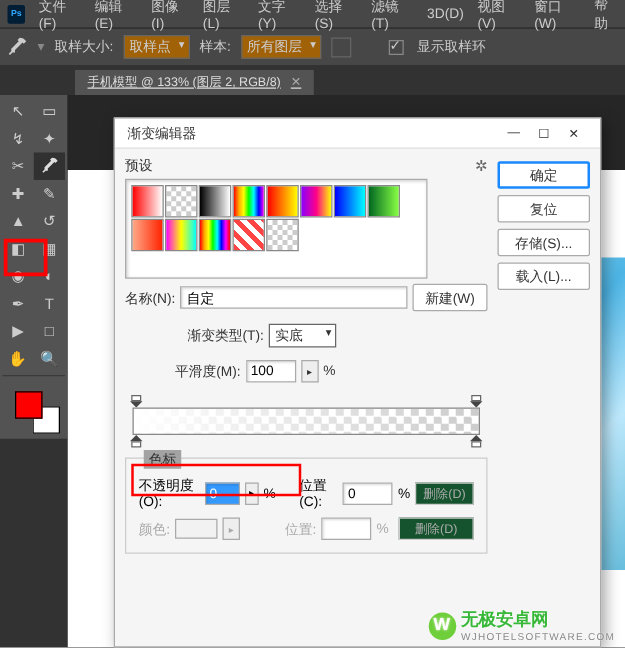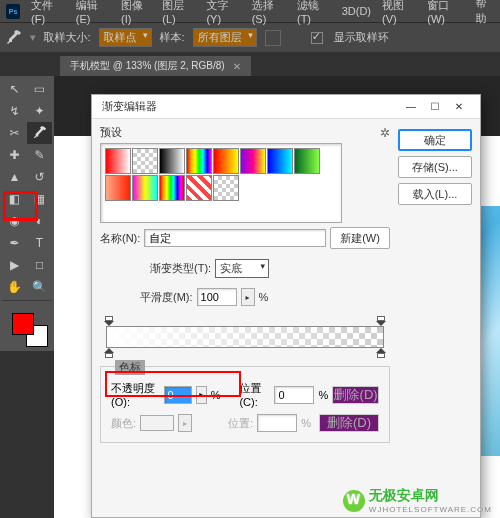--- a/index.html
+++ b/index.html
@@ -13,21 +13,21 @@
   
   .optionsbar { background: #474747; color: #ccc; font-size: 11px; height: 30px; display: flex; align-items: center; padding-left: 6px; gap: 8px; border-top: 1px solid #2a2a2a; }
   .eyedrop-icon { width: 16px; height: 16px; display: inline-block; }
   .dropdown { background: #a16207; border: 1px solid #666; color: #ccc; font-size: 11px; padding: 1px 14px 1px 4px; position: relative; }
   .dropdown::after { content: "▾"; position: absolute; right: 3px; font-size: 9px; }
   .chk { width: 12px; height: 12px; border: 1px solid #888; display: inline-block; margin-right: 3px; position: relative; }
   .chk.on::after { content: "✓"; position: absolute; top: -3px; left: 0; color: #ccc; font-size: 11px; }
   
   
   .doctab-row { background: #323232; height: 24px; display: flex; align-items: flex-end; padding-left: 60px; }
-  .doctab { background: #535353; color: #ddd; font-size: 10px; padding: 3px 10px; height: 20px; display: flex; align-items: center; }
+  .doctab { background: #535353; color: #ddd; font-size: 10px; padding: 3px 10px; height: 20px; display: flex; align-items: center; text-decoration: underline; }
   .doctab .close { margin-left: 8px; font-size: 10px; color: #aaa; }
   
   
   .toolbar { position: absolute; left: 0; top: 76px; width: 54px; background: #535353; display: flex; flex-wrap: wrap; padding: 2px; gap: 0; }
   .tool { width: 25px; height: 22px; display: flex; align-items: center; justify-content: center; color: #ccc; font-size: 12px; position: relative; }
   .tool.selected { background: #313131; }
   .tool-divider { width: 54px; height: 1px; background: #3a3a3a; margin: 2px 0; }
   .swatch-area { width: 54px; height: 40px; position: relative; margin-top: 6px; }
   .swatch-fg { width: 22px; height: 22px; background: #ff0000; border: 1px solid #000; position: absolute; left: 10px; top: 4px; }
   .swatch-bg { width: 22px; height: 22px; background: #ffffff; border: 1px solid #000; position: absolute; left: 24px; top: 16px; }
@@ -77,21 +77,21 @@
   .stop-tri { width: 0; height: 0; border-left: 5px solid transparent; border-right: 5px solid transparent; }
   .stop-top .stop-tri { border-top: 5px solid #444; }
   .stop-bot .stop-tri { border-bottom: 5px solid #444; }
   .stop-sq { width: 8px; height: 6px; background: #fff; border: 1px solid #666; }
   
   .fieldset { border: 1px solid #ccc; padding: 8px 10px 10px 10px; margin-top: 8px; font-size: 11px; position: relative; }
   .legend { position: absolute; top: -7px; left: 14px; background: #a3a3a3; padding: 0 4px; color: #333; }
   .fs-row { display: flex; align-items: center; gap: 4px; margin-top: 6px; }
   .fs-row.dim { color: #aaa; }
   .color-sw { width: 34px; height: 16px; border: 1px solid #aaa; background: #f2f2f2; }
-  .del-btn { width: 60px; height: 18px; border: 1px solid #ccc; background: #701a75; font-size: 13px; color: #aaa; margin-left: auto; display:flex; align-items:center; justify-content:center; }
+  .del-btn { width: 60px; height: 18px; border: 1px solid #ccc; background: #14532d; font-size: 10px; color: #aaa; margin-left: auto; display:flex; align-items:center; justify-content:center; }
   .opacity-hl { position: absolute; border: 2px solid #ff0000; pointer-events: none; }
   
   
   .watermark { position: absolute; right: 8px; bottom: 4px; color: #38b838; display: flex; align-items: center; font-size: 14px; font-weight: 600; z-index: 50; text-shadow: 0 0 2px #fff; }
   .watermark .wlogo { width: 22px; height: 22px; background: #6fcf3a; border-radius: 50%; margin-right: 4px; position: relative; }
   .watermark .wlogo::after { content: "W"; color: #fff; font-weight: bold; position: absolute; left: 4px; top: 1px; }
   .watermark .sub { font-size: 8px; color: #888; display: block; font-weight: normal; letter-spacing: 1px; }
 </style>
 </head>
 <body>
@@ -269,20 +269,21 @@
           <span style="width:28px"></span>
           <label>位置:</label>
           <input class="num-input" style="width: 40px; color: rgb(170, 170, 170);">
           <span>%</span>
           <span class="del-btn">删除(D)</span>
         </div>
       </div>
     </div>
     <div class="dlg-right">
       <div class="dlg-btn primary">确定</div>
+      <div class="dlg-btn">复位</div>
       <div class="dlg-btn">存储(S)...</div>
       <div class="dlg-btn">载入(L)...</div>
     </div>
   </div>
 </div>
 
 <div class="watermark">
   <span class="wlogo"></span>
   <span>
     <span>无极安卓网</span>

